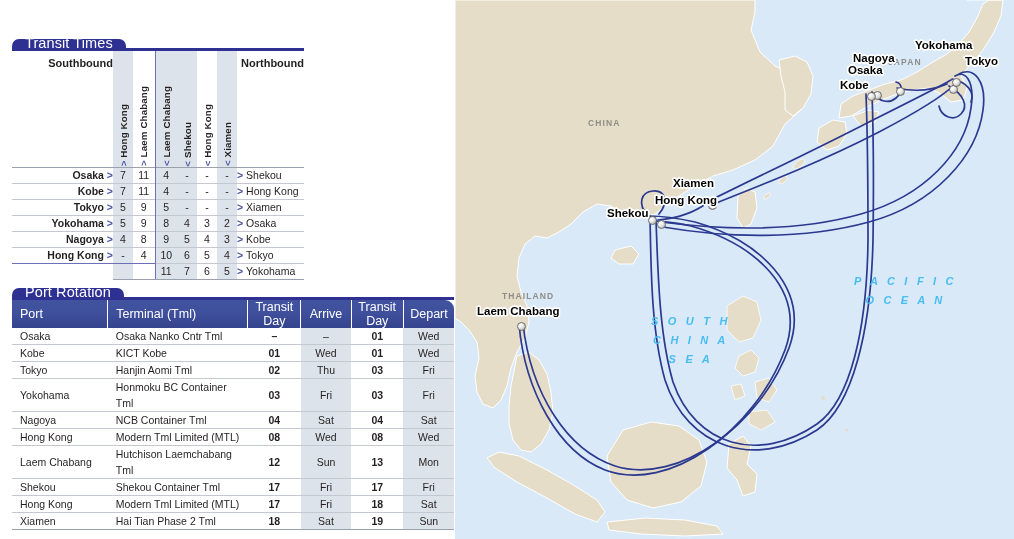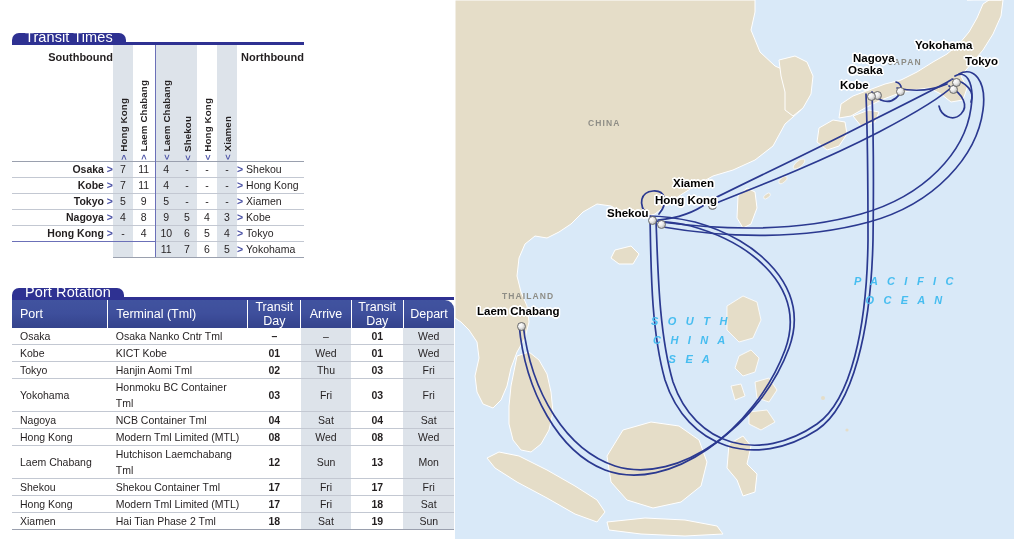--- a/index.html
+++ b/index.html
@@ -50,21 +50,21 @@
     padding:4px 13px 5px 13px;
     border-radius:7px 7px 0 0;
     letter-spacing:.1px;
   }
   .tab-rule {
     height:3px; background:#2e3192; width:100%;
   }
 
   
   #transit-panel { position:absolute; left:12px; top:33px; width:292px; }
-  #transit-head-row { line-height:0; }
+  #transit-head-row { line-height:0;margin-top:6px; }
   #transit-table {
     width:100%; border-collapse:collapse;
     font-size:10.5px; color:#231f20;
     table-layout:fixed;
   }
   #transit-table td, #transit-table th { padding:0; }
   .dirhead {
     font-size:11px; font-weight:bold; color:#231f20;
     text-align:right; height:24px; vertical-align:middle;
   }
@@ -343,20 +343,30 @@
           <td class="tt-left row-o"><span>Tokyo</span><span class="chv"> &gt;</span></td>
           <td class="tt-cell shaded row-o">5</td>
           <td class="tt-cell row-o">9</td>
           <td class="tt-cell shaded mid-div row-o">5</td>
           <td class="tt-cell shaded row-o">-</td>
           <td class="tt-cell row-o">-</td>
           <td class="tt-cell shaded row-o">-</td>
           <td class="tt-right row-o"><span class="chv">&gt;&nbsp;</span><span>Xiamen</span></td>
         </tr>
         <tr>
+          <td class="tt-left row-o"><span>Yokohama</span><span class="chv"> &gt;</span></td>
+          <td class="tt-cell shaded row-o">5</td>
+          <td class="tt-cell row-o">9</td>
+          <td class="tt-cell shaded mid-div row-o">8</td>
+          <td class="tt-cell shaded row-o">4</td>
+          <td class="tt-cell row-o">3</td>
+          <td class="tt-cell shaded row-o">2</td>
+          <td class="tt-right row-o"><span class="chv">&gt;&nbsp;</span><span>Osaka</span></td>
+        </tr>
+        <tr>
           <td class="tt-left row-o"><span>Nagoya</span><span class="chv"> &gt;</span></td>
           <td class="tt-cell shaded row-o">4</td>
           <td class="tt-cell row-o">8</td>
           <td class="tt-cell shaded mid-div row-o">9</td>
           <td class="tt-cell shaded row-o">5</td>
           <td class="tt-cell row-o">4</td>
           <td class="tt-cell shaded row-o">3</td>
           <td class="tt-right row-o"><span class="chv">&gt;&nbsp;</span><span>Kobe</span></td>
         </tr>
         <tr>

